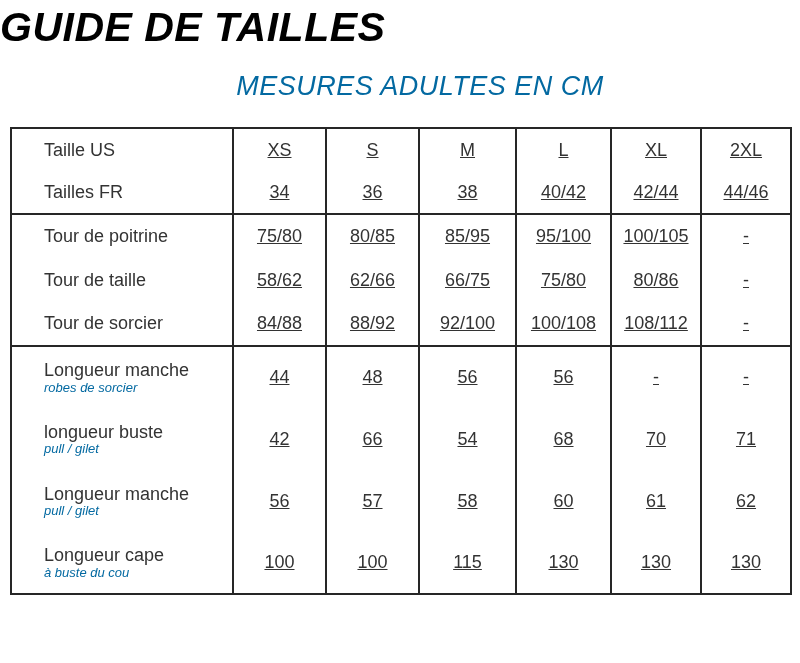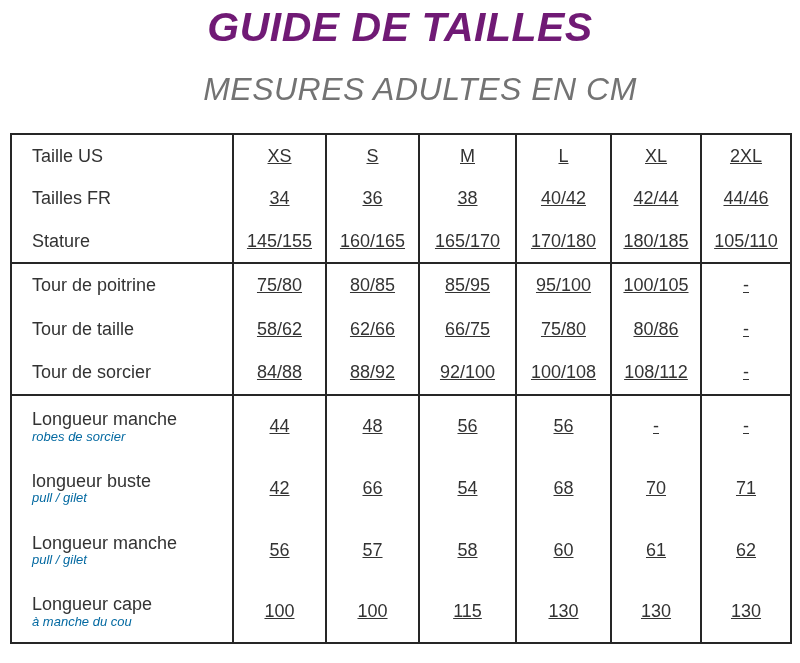--- a/index.html
+++ b/index.html
@@ -9,35 +9,35 @@
   }
   body {
     width: 800px;
     height: 663px;
     font-family: "Liberation Sans", sans-serif;
     color: #333333;
     overflow: hidden;
   }
   .title {
     margin: 4px 0 0 0;
-    text-align: center;
+    text-align: left;
     font-size: 41px;
     font-weight: 600;
     font-style: italic;
     letter-spacing: 0.5px;
-    color: #701a75;
+    color: #000000;
   }
   .subtitle {
     margin: 20px 0 0 0;
     text-align: center;
-    font-size: 32px;
+    font-size: 27px;
     font-weight: 400;
     font-style: italic;
     letter-spacing: 0.5px;
-    color: #737373;
+    color: #0369a1;
     padding-left: 40px;
   }
   table.size-table {
     border-collapse: collapse;
     table-layout: fixed;
     width: 780px;
     margin: 25px 0 0 10px;
     border: 2px solid #262626;
   }
   table.size-table tbody {
@@ -51,21 +51,21 @@
     padding: 0;
   }
   th.label, td.val {
     font-size: 18px;
     font-weight: 400;
     color: #333333;
   }
   th.label {
     border-left: none;
     text-align: left;
-    padding-left: 20px;
+    padding-left: 32px;
     vertical-align: middle;
   }
   td.val {
     text-align: center;
     vertical-align: middle;
     text-decoration: underline;
   }
   tbody[data-section="0"] tr { height: 43px; }
   tbody[data-section="1"] tr { height: 44px; }
   tbody[data-section="2"] tr { height: 62px; }
@@ -110,31 +110,20 @@
         <th class="label">
           <span class="main-label">Tailles FR</span>
         </th>
         <td class="val">34</td>
         <td class="val">36</td>
         <td class="val">38</td>
         <td class="val">40/42</td>
         <td class="val">42/44</td>
         <td class="val">44/46</td>
       </tr>
-      <tr>
-        <th class="label">
-          <span class="main-label">Stature</span>
-        </th>
-        <td class="val">145/155</td>
-        <td class="val">160/165</td>
-        <td class="val">165/170</td>
-        <td class="val">170/180</td>
-        <td class="val">180/185</td>
-        <td class="val">105/110</td>
-      </tr>
     </tbody>
   <tbody data-section="1">
       <tr>
         <th class="label">
           <span class="main-label">Tour de poitrine</span>
         </th>
         <td class="val">75/80</td>
         <td class="val">80/85</td>
         <td class="val">85/95</td>
         <td class="val">95/100</td>
@@ -197,21 +186,21 @@
         <td class="val">56</td>
         <td class="val">57</td>
         <td class="val">58</td>
         <td class="val">60</td>
         <td class="val">61</td>
         <td class="val">62</td>
       </tr>
       <tr>
         <th class="label">
           <span class="main-label">Longueur cape</span>
-          <span class="sublabel">à manche du cou</span>
+          <span class="sublabel">à buste du cou</span>
         </th>
         <td class="val">100</td>
         <td class="val">100</td>
         <td class="val">115</td>
         <td class="val">130</td>
         <td class="val">130</td>
         <td class="val">130</td>
       </tr>
     </tbody>
 </table>

